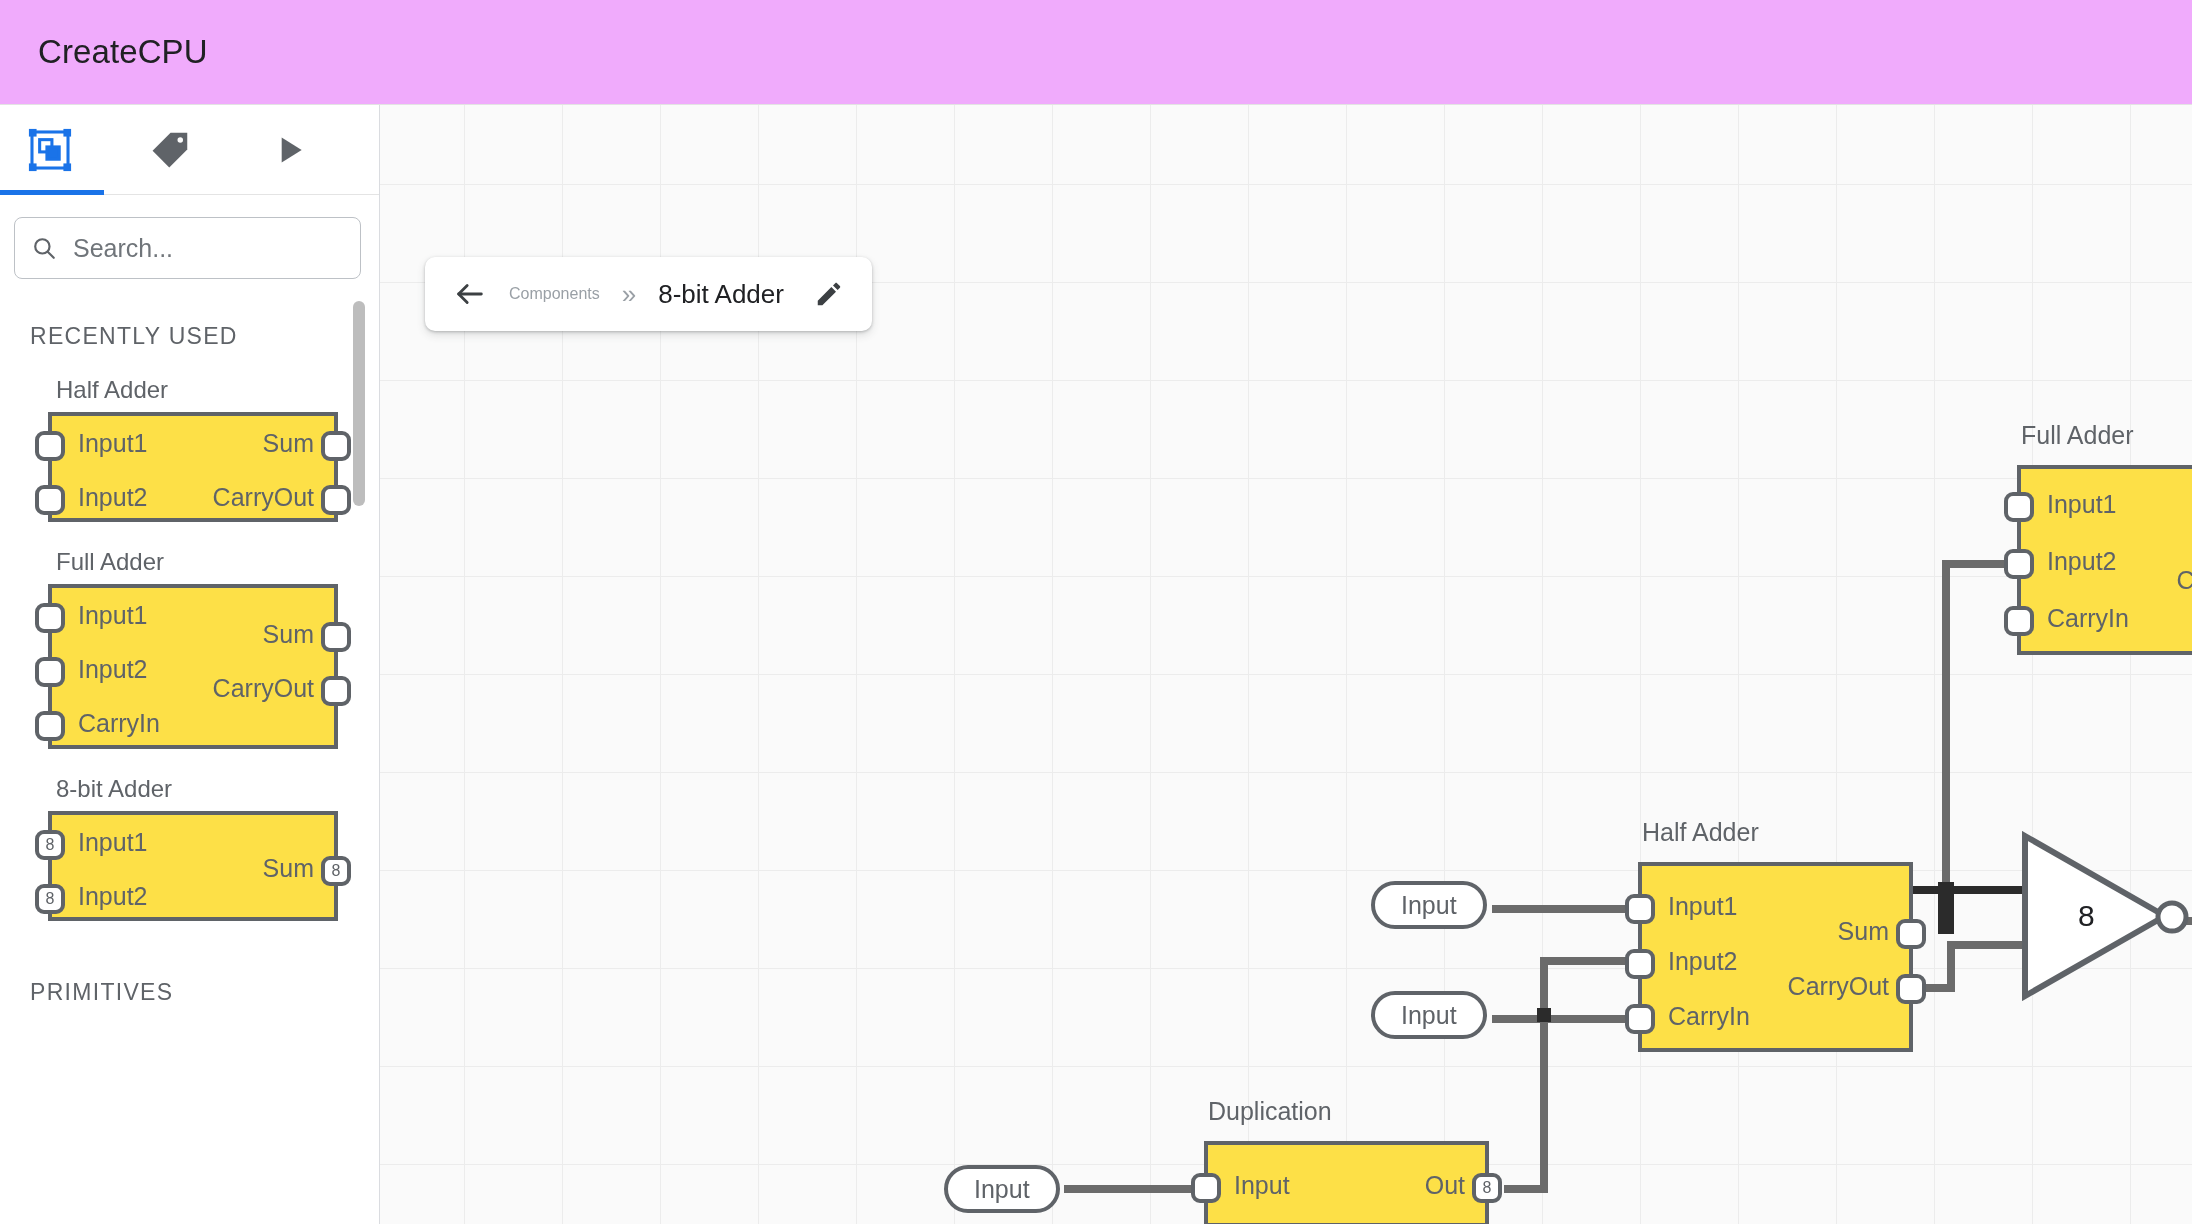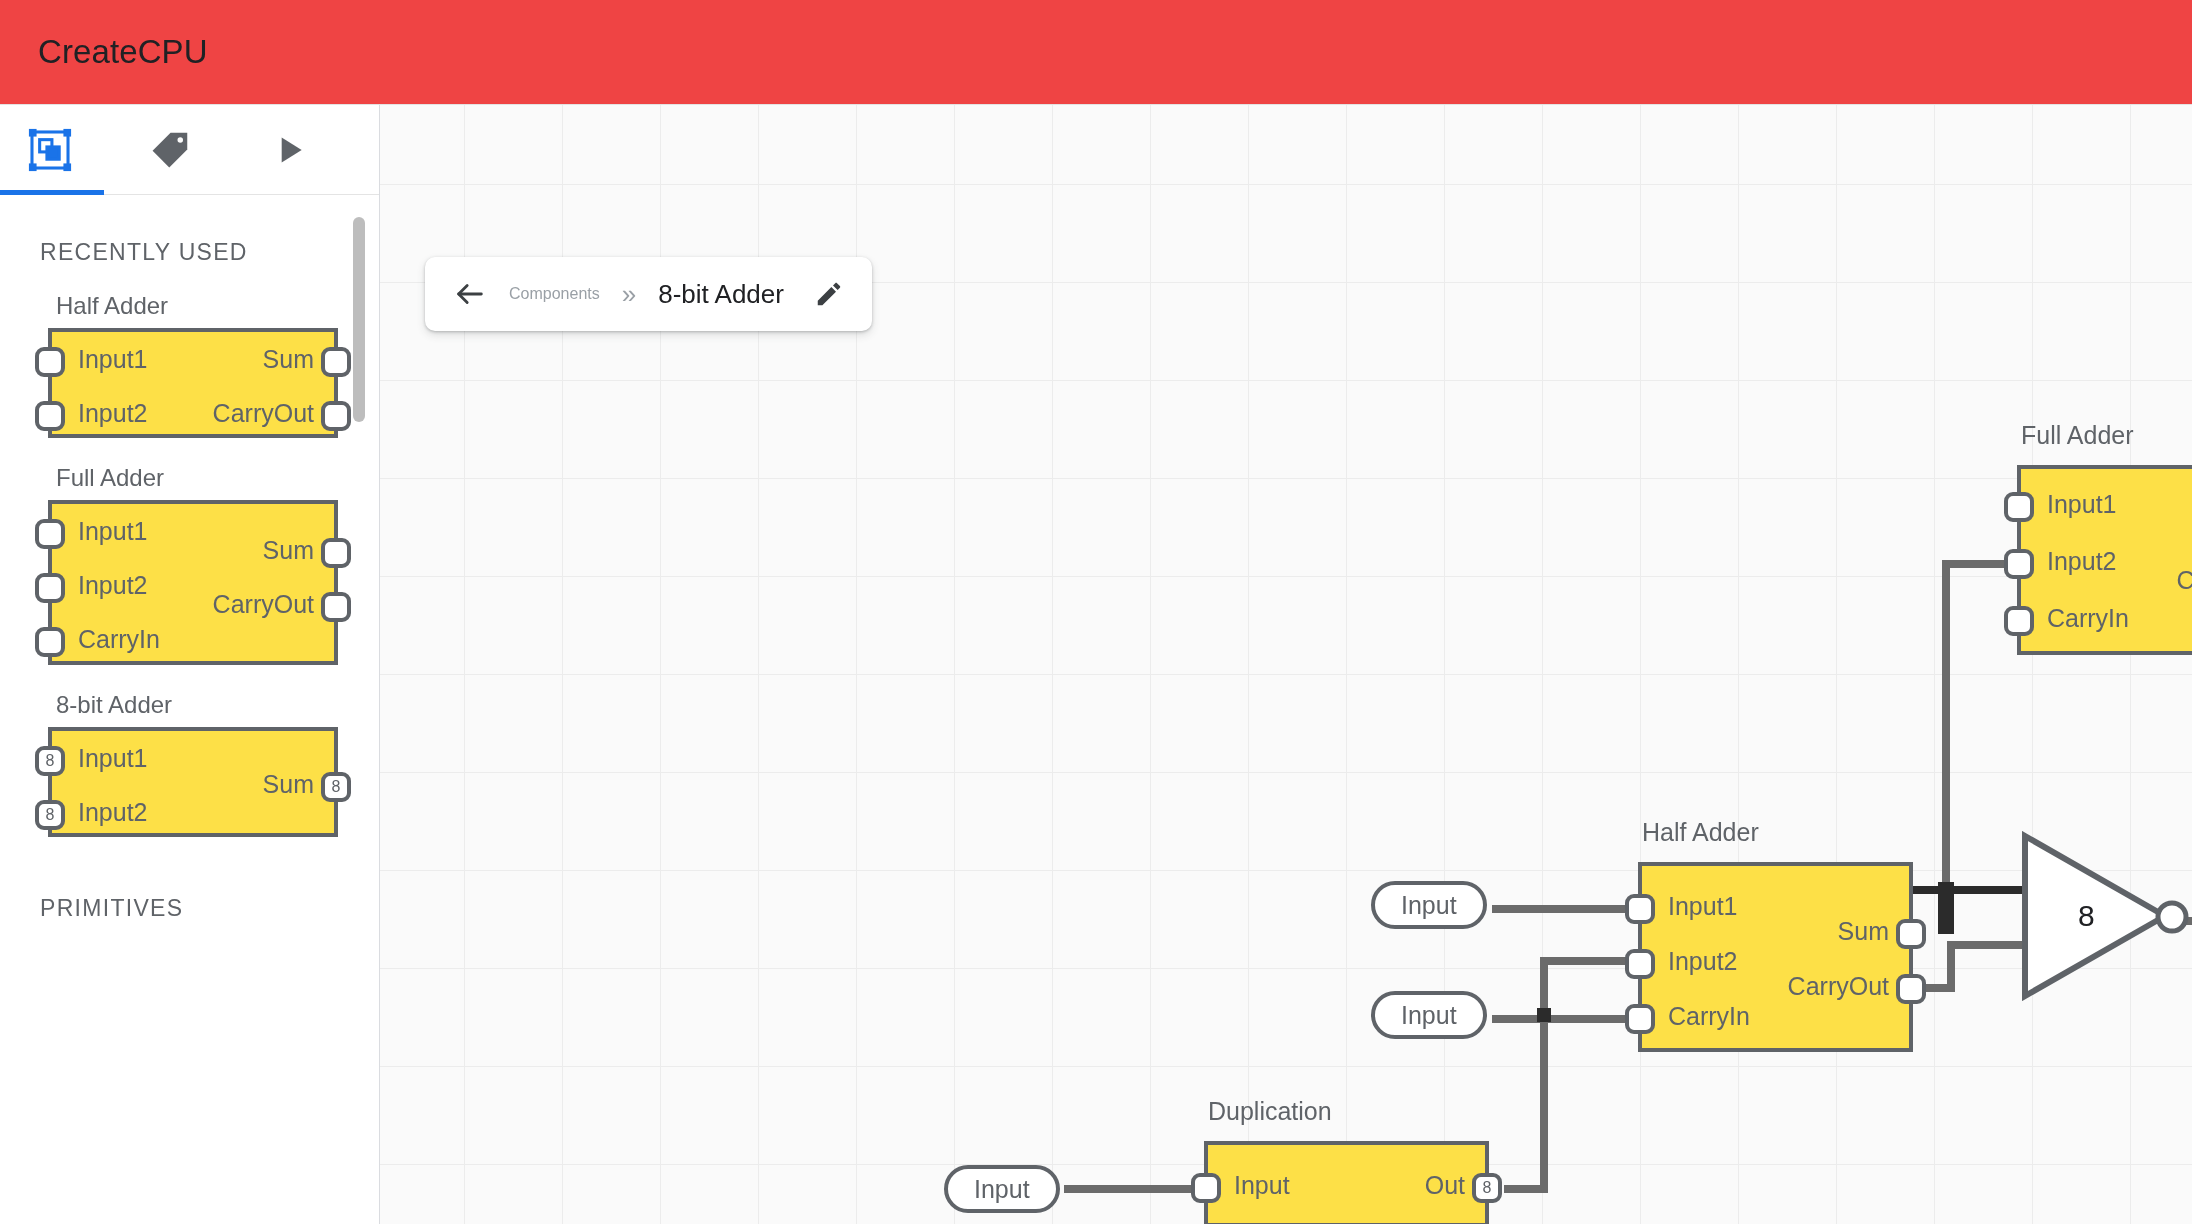--- a/index.html
+++ b/index.html
@@ -7,21 +7,21 @@
   body {
     font-family: "Liberation Sans", sans-serif;
     background:#ffffff;
     color:#202124;
     -webkit-font-smoothing: antialiased;
   }
 
   
   #app-header{
     height:105px;
-    background:#ef4444;
+    background:#f0abfc;
     border-bottom:1px solid #e3e3e3;
     display:flex; align-items:center;
     padding-left:38px;
   }
   #app-title{ font-size:33px; font-weight:400; color:#202124; letter-spacing:.1px; }
 
   
   #body-row{ display:flex; height:1119px; }
 
   
@@ -70,21 +70,21 @@
 
   
   #palette{
     flex:1;
     overflow:hidden;
     position:relative;
     padding:0 0 0 0;
   }
   .section-label{
     font-size:23px; color:#5f6368; letter-spacing:1.3px;
-    padding:44px 0 0 40px;
+    padding:44px 0 0 30px;
   }
   .pal-item{ padding:26px 0 0 48px; cursor:pointer; }
   .pal-item-title{ font-size:24px; color:#5f6368; margin-bottom:8px; padding-left:8px; }
 
   
   .comp{
     position:relative;
     border:4px solid #5f6368;
     background:#fde047;
   }
@@ -206,20 +206,31 @@
         </svg>
       </div>
       <div class="tab">
         <svg width="40" height="40" viewBox="0 0 24 24">
           <path fill="#5f6368" d="M7 4.5 19 12 7 19.5z"></path>
         </svg>
       </div>
       <div id="tab-underline"></div>
     </div>
 
+    <div id="search-wrap">
+      <div id="search-box">
+        <svg width="30" height="30" viewBox="0 0 24 24">
+          <g fill="none" stroke="#5f6368" stroke-width="2">
+            <circle cx="10.5" cy="10.5" r="6.6"></circle>
+            <line x1="15.4" y1="15.4" x2="21" y2="21" stroke-linecap="round"></line>
+          </g>
+        </svg>
+        <input id="search-input" type="text" placeholder="Search..." style="">
+      </div>
+    </div>
 
     <div id="palette">
 
       <div class="section-label">RECENTLY USED</div>
 
       <div class="pal-item">
         <div class="pal-item-title">Half Adder</div>
         <div class="comp" style="width:290px;height:110px;">
           <div class="port left" style="top:15px;"></div>
           <div class="plabel in" style="top:13px;">Input1</div>

